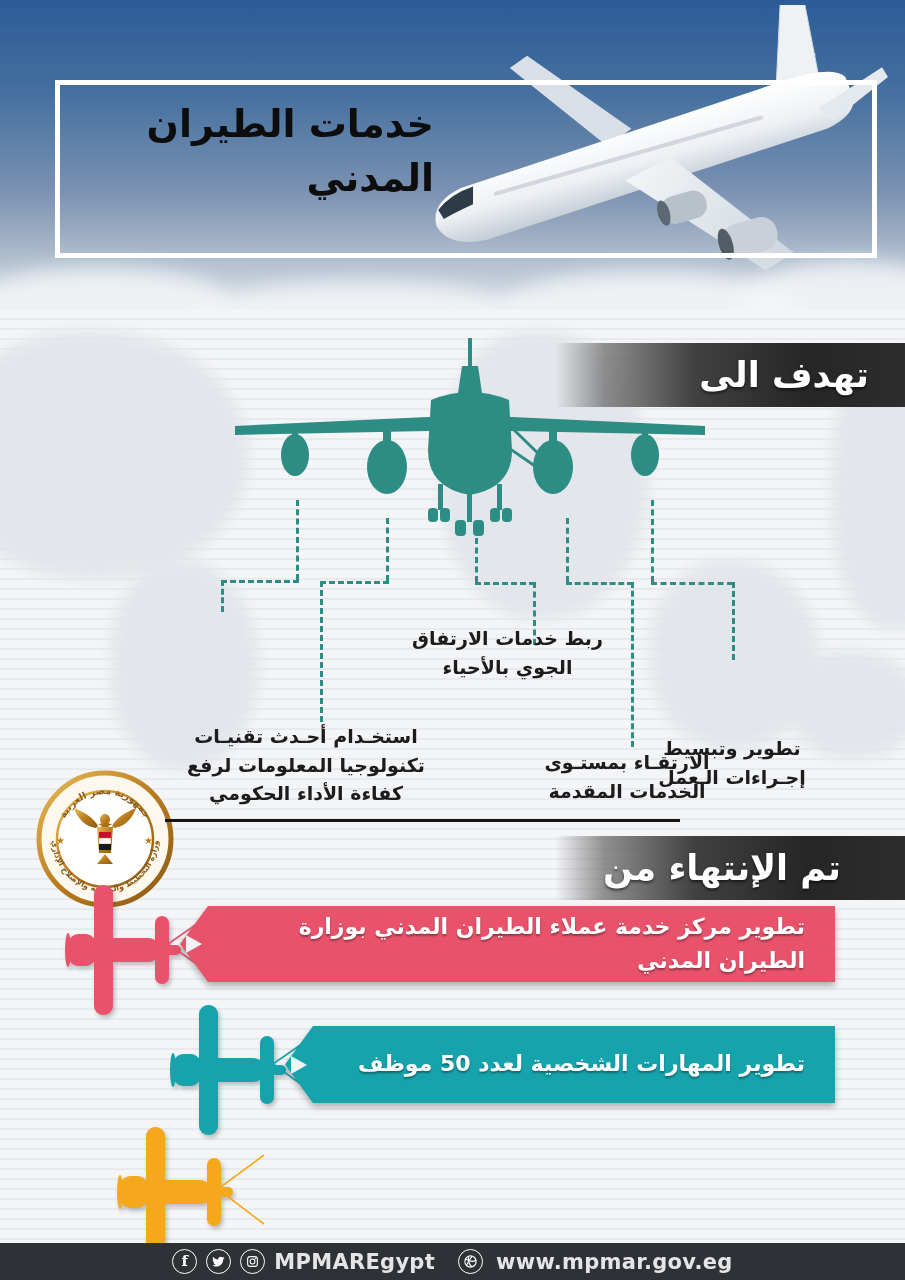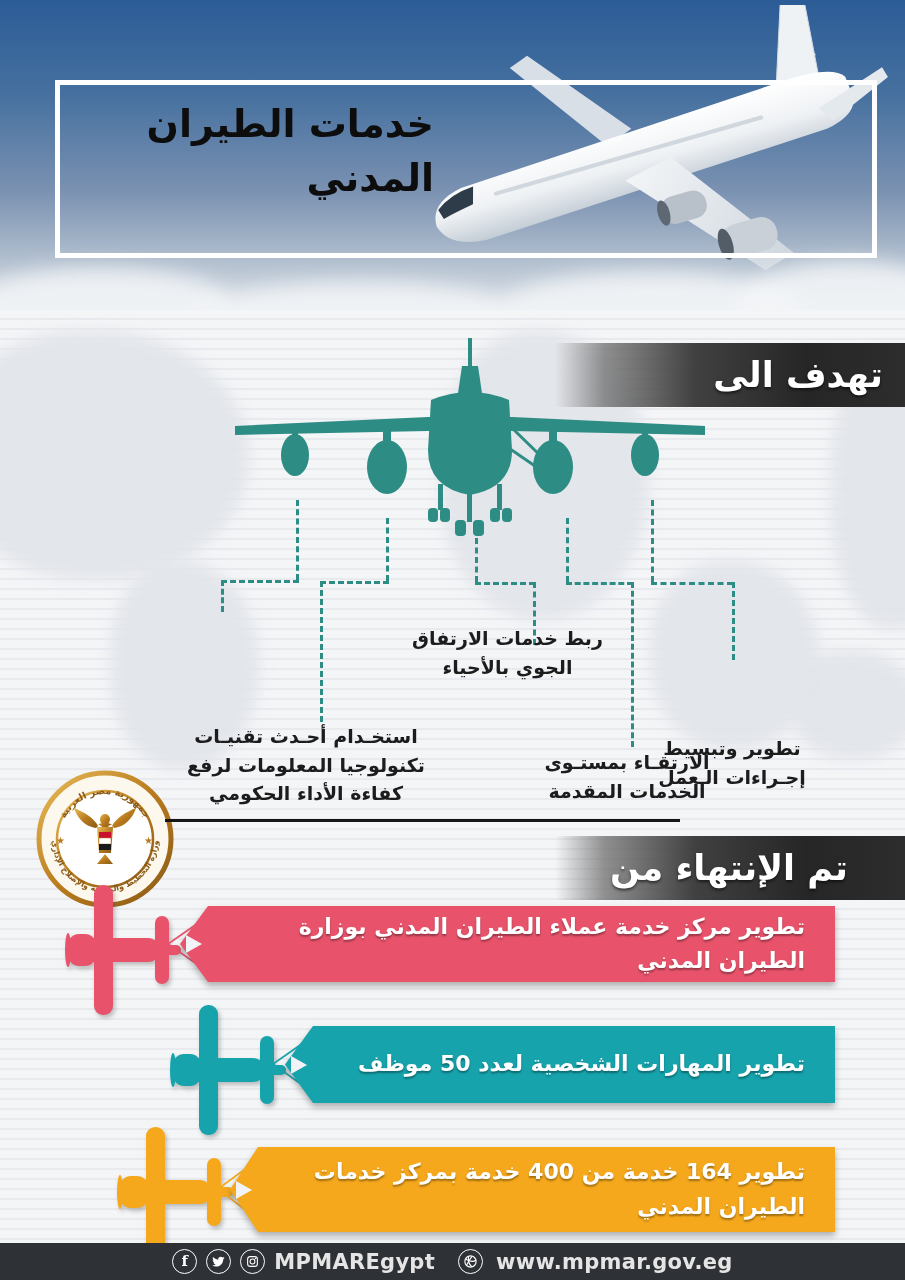--- a/index.html
+++ b/index.html
@@ -13,21 +13,21 @@
   .cloud{position:absolute;background:#f4f6f8;border-radius:50%;filter:blur(10px);opacity:.85;}
   .title-box{position:absolute;left:55px;top:80px;width:812px;height:168px;border:5px solid #ffffff;}
   .poster-title{position:absolute;left:62px;top:98px;width:372px;direction:rtl;text-align:right;
     color:#0d0d0d;font-weight:700;font-size:38px;line-height:1.42;}
   .photo-plane{position:absolute;left:400px;top:5px;}
 
   
   .dark-banner{position:absolute;right:0;height:64px;
     background:linear-gradient(to right,rgba(150,150,150,0) 0%,rgba(110,110,110,.75) 14%,rgba(55,55,55,.95) 40%,#262626 72%,#2d2d2d 100%);
     display:flex;align-items:center;justify-content:flex-end;}
-  .dark-banner span{color:#fff;font-weight:700;font-size:35px;padding-left:20px;padding-right:22px;direction:rtl;
+  .dark-banner span{color:#fff;font-weight:700;font-size:35px;padding-left:20px;padding-right:36px;direction:rtl;
     text-shadow:0 2px 3px rgba(0,0,0,.55);}
   #banner-goals{top:343px;width:350px;}
   #banner-done{top:836px;width:350px;justify-content:center;}
 
   
   .blob{position:absolute;background:#e2e5ea;filter:blur(7px);border-radius:46% 54% 52% 48%;opacity:.9;}
 
   
   .dot-v{position:absolute;border-left:3px dashed #2d8c84;width:0;}
   .dot-h{position:absolute;border-top:3px dashed #2d8c84;height:0;}
@@ -263,25 +263,20 @@
       </div>
   </div>
 
   <svg class="row-plane yellow" style="left:112px;top:1127px;" width="122" height="130" viewBox="0 0 122 130" fill="currentColor">
       <use href="#towplane"></use>
     </svg>
   <svg class="tow yellow" style="left:216px;top:1147px;" width="50" height="85">
       <line x1="2" y1="42" x2="48" y2="8" stroke="currentColor" stroke-width="1.6"></line>
       <line x1="2" y1="42" x2="48" y2="77" stroke="currentColor" stroke-width="1.6"></line>
     </svg>
-  <div class="ribbon-wrap" style="left:230px;top:1147px;width:605px;height:85px;">
-    <div class="ribbon yellow-bg">
-        <p dir="rtl">تطوير 164 خدمة من 400 خدمة بمركز خدمات الطيران المدني</p>
-      </div>
-  </div>
 
   <div class="footer">
     <span class="circle-ic">
         <span class="fb-f">f</span>
       </span>
     <span class="circle-ic">
       <svg width="13" height="13" viewBox="0 0 24 24" fill="#fff">
           <path d="M23 5c-.8.4-1.7.6-2.6.8.9-.6 1.6-1.5 2-2.5-.9.5-1.9.9-2.9 1.1C18.6 3.5 17.4 3 16 3c-2.6 0-4.6 2.1-4.6 4.6 0 .4 0 .7.1 1.1C7.7 8.5 4.3 6.7 2 3.9c-.4.7-.6 1.5-.6 2.3 0 1.6.8 3 2.1 3.8-.8 0-1.5-.2-2.1-.6v.1c0 2.2 1.6 4.1 3.7 4.5-.4.1-.8.2-1.2.2-.3 0-.6 0-.9-.1.6 1.8 2.3 3.2 4.3 3.2-1.6 1.2-3.6 2-5.7 2H.5c2 1.3 4.5 2.1 7.1 2.1 8.5 0 13.1-7 13.1-13.1v-.6c.9-.6 1.7-1.4 2.3-2.3z"></path>
         </svg>
     </span>

